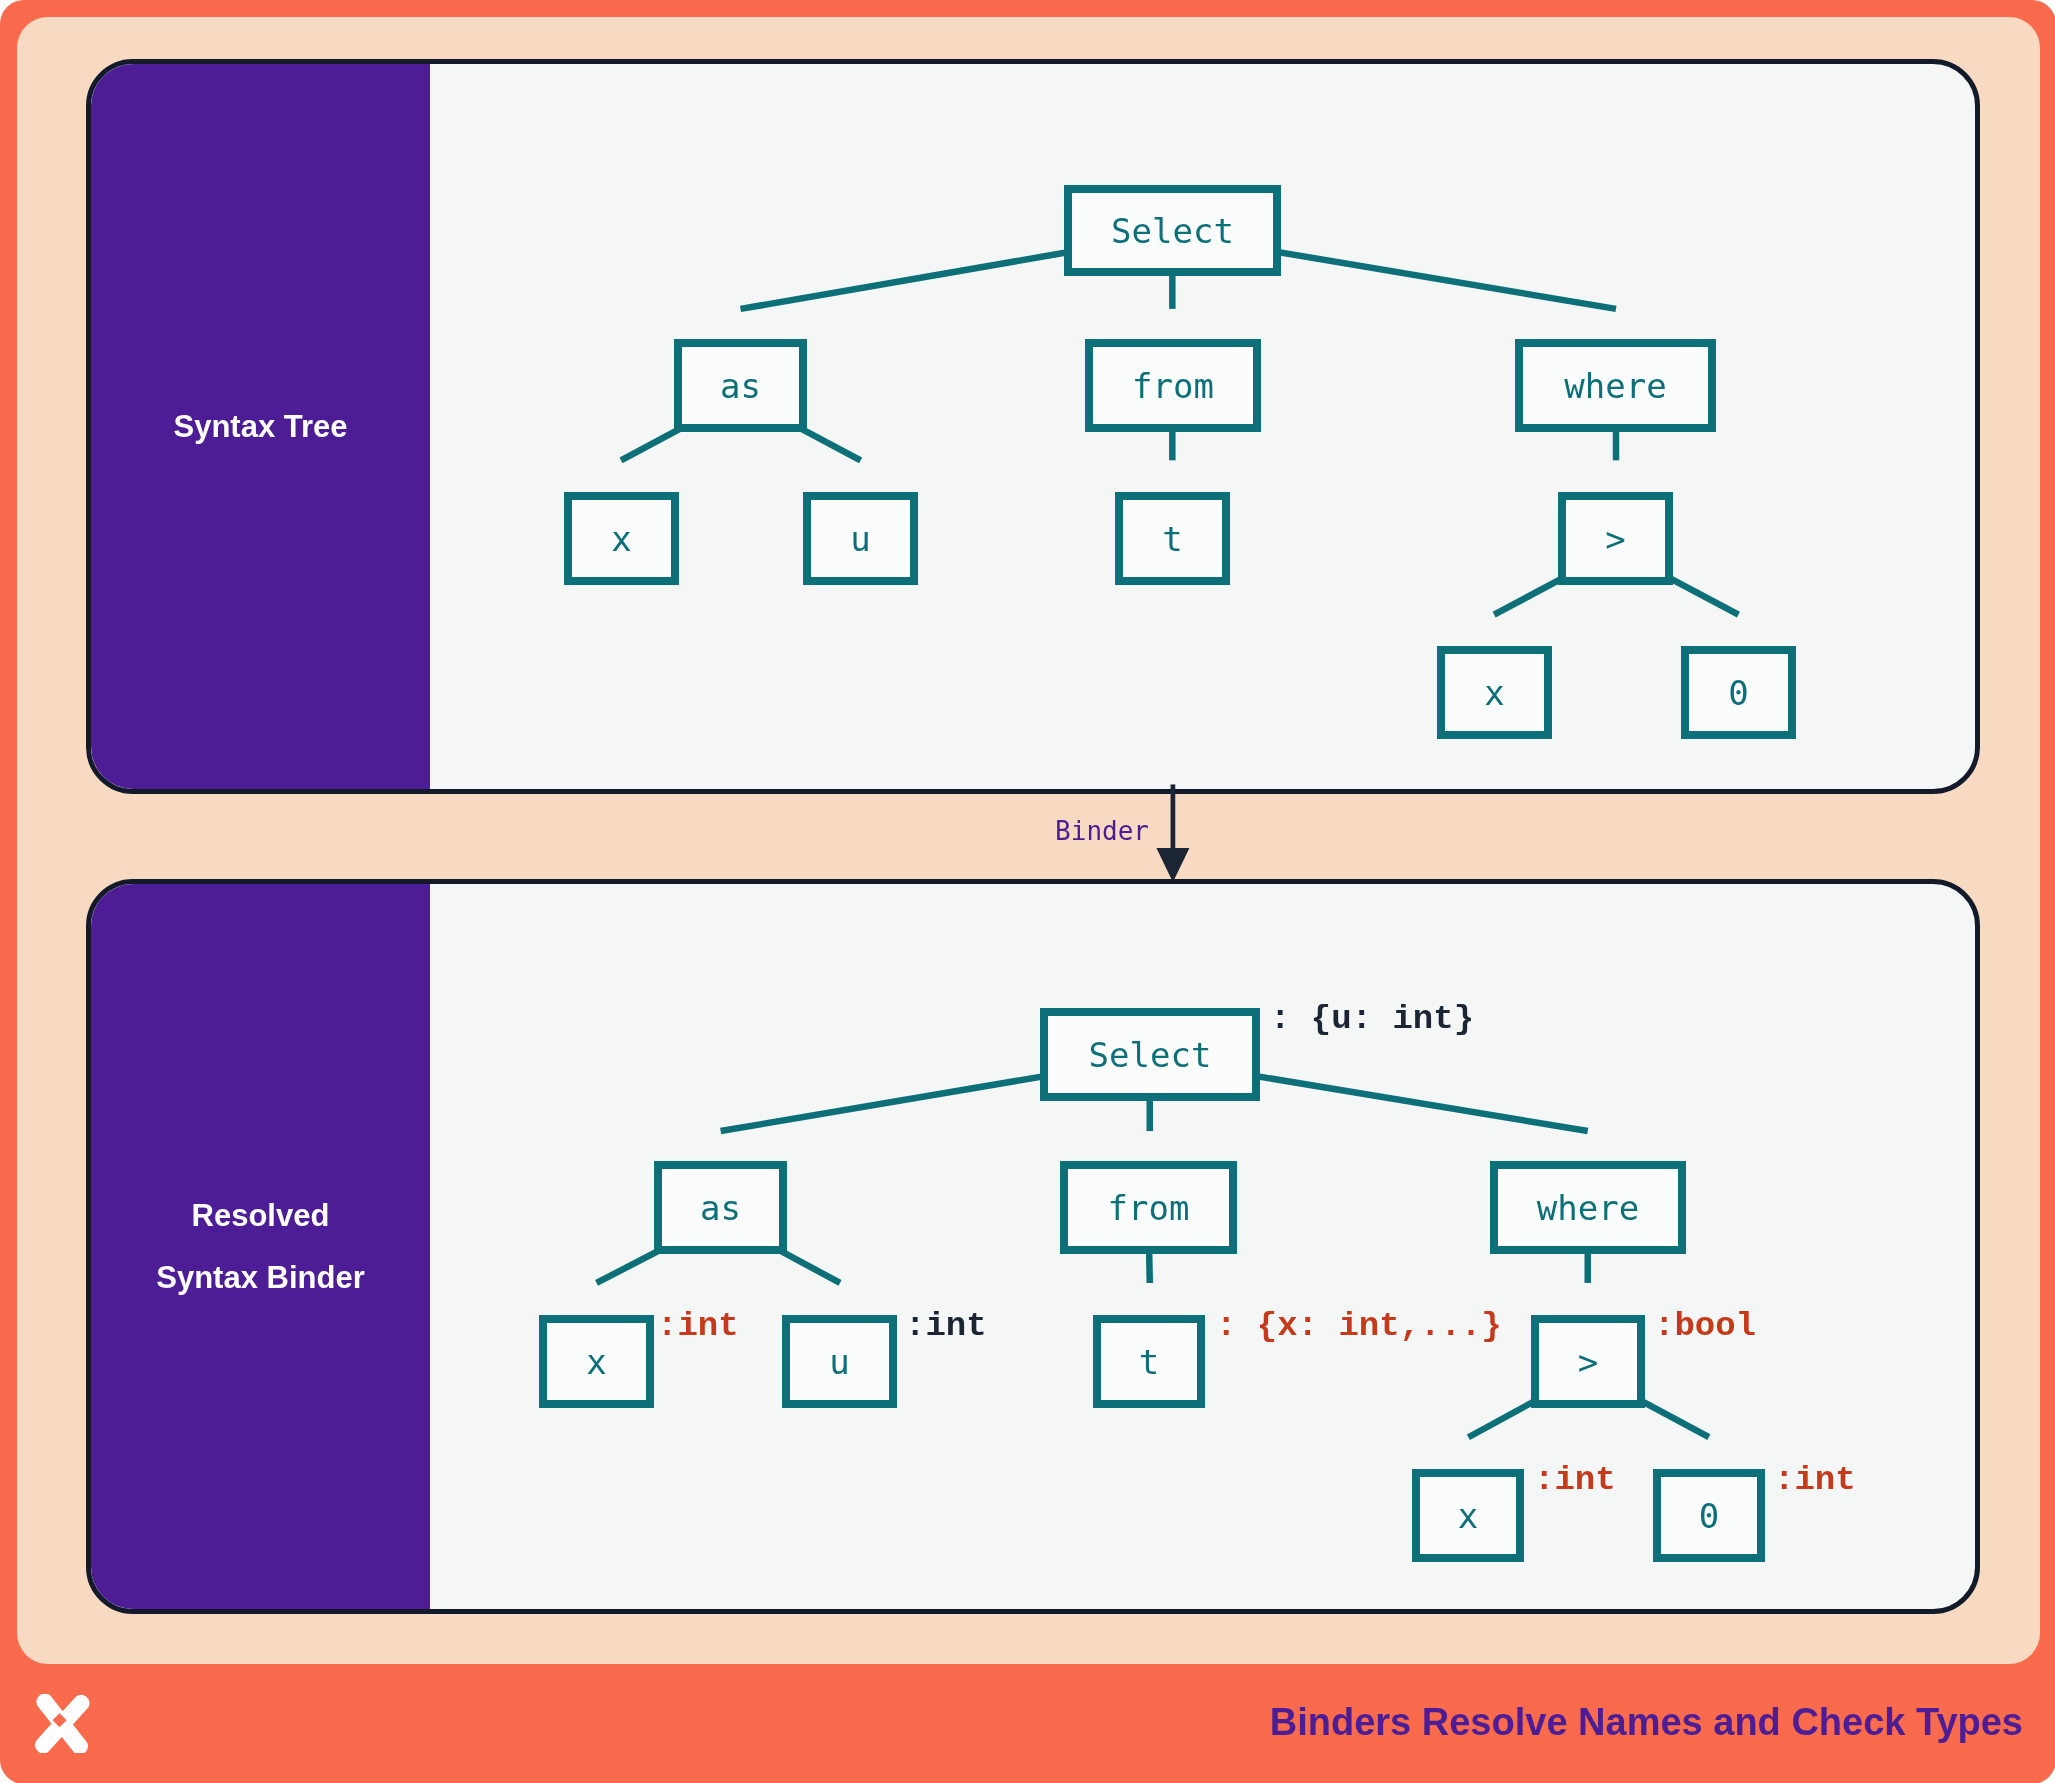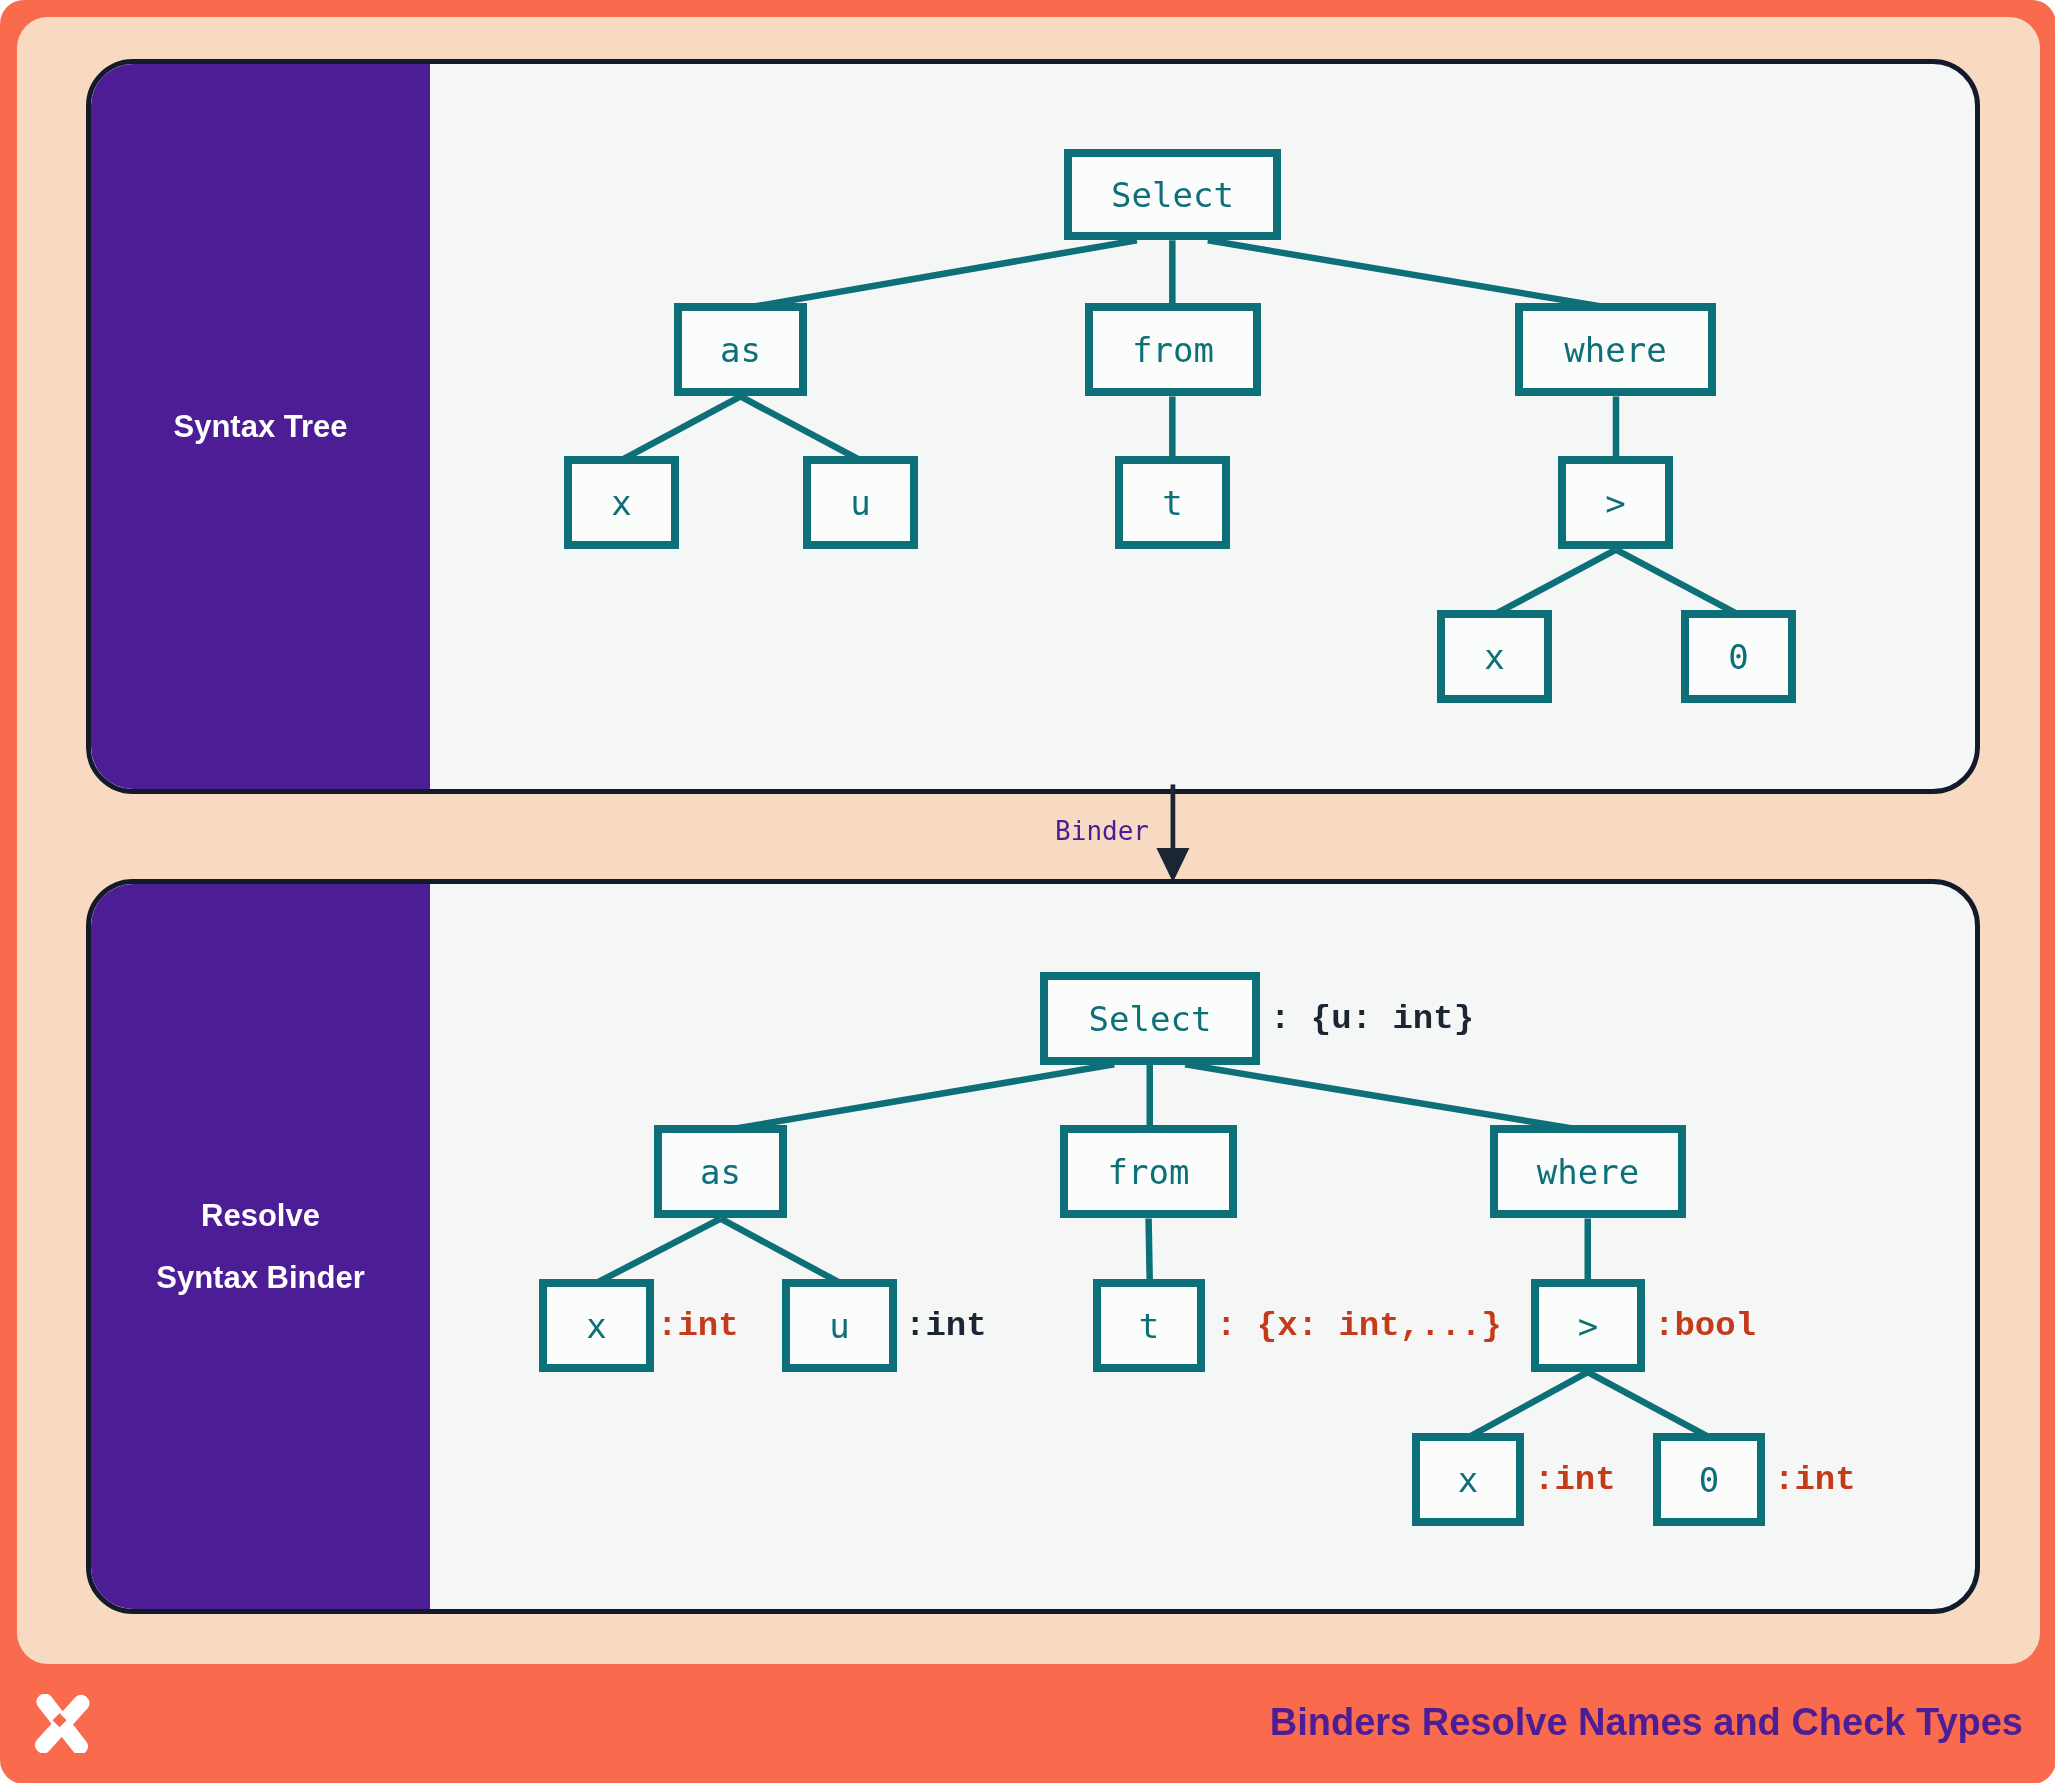--- a/index.html
+++ b/index.html
@@ -5,21 +5,21 @@
   html,body{margin:0;padding:0;background:#ffffff;}
   .canvas{position:relative;width:2056px;height:1784px;background:#FA6A4D;border-radius:24px;overflow:hidden;font-family:"Liberation Sans",sans-serif;}
   .peach{position:absolute;left:16.6px;top:16.6px;width:2023px;height:1647px;background:#F8DAC3;border-radius:31px;}
   .panel{position:absolute;left:86px;width:1884px;background:#F5F7F7;border:5.3px solid #131B2B;border-radius:47px;}
   .panel.top{top:59px;height:725px;}
   .panel.bottom{top:879px;height:725px;}
   .sidebar{position:absolute;left:0;top:0;bottom:0;width:339px;background:#4c1d95;border-radius:42px 0 0 42px;display:flex;align-items:center;justify-content:center;}
   .sidebar-label{color:#FFFFFF;font-size:31px;font-weight:bold;text-align:center;line-height:62px;}
   .edges{position:absolute;left:0;top:0;}
   .node{position:absolute;background:#FBFCFC;border:8.3px solid #0D6F78;box-sizing:border-box;display:flex;align-items:center;justify-content:center;
-        font-family:"DejaVu Sans Mono",monospace;font-size:34px;color:#0D6F78;}
+        font-family:"DejaVu Sans Mono",monospace;font-size:34px;color:#0D6F78;margin-top:36px;}
   .ann{position:absolute;display:flex;align-items:center;font-family:Liberation Mono, monospace;font-size:34px;font-weight:bold;white-space:pre;}
   .ann.red{color:#C63A1C;}
   .ann.dark{color:#1C2534;}
   .binder-label{position:absolute;right:907px;top:814px;font-family:"DejaVu Sans Mono",monospace;font-size:26px;color:#4c1d95;line-height:35px;}
   .binder-arrow{position:absolute;left:1147px;top:784px;}
   .footer-title{position:absolute;right:33px;top:1699px;color:#4c1d95;font-size:38px;font-weight:bold;line-height:47px;}
   .logo{position:absolute;left:34px;top:1694px;}
 </style>
 </head>
 <body>
@@ -60,21 +60,21 @@
 
   <div class="binder-label">Binder</div>
   <svg class="binder-arrow" width="53" height="101" viewBox="0 0 90 170">
     <line x1="44" y1="0" x2="44" y2="118" stroke="#1C2534" stroke-width="8"></line>
     <polygon points="44,166 16,108 72,108" fill="#1C2534"></polygon>
   </svg>
 
   <div class="panel bottom">
     <div class="sidebar">
       <div class="sidebar-label">
-        <div>Resolve</div>
+        <div>Resolved</div>
         <div>Syntax Binder</div>
       </div>
     </div>
 
     <svg class="edges" width="1874" height="714" viewBox="0 0 3168 1208">
       <g stroke="#0D6F78" stroke-width="11" fill="none">
         <line x1="1730" y1="305" x2="1064" y2="418"></line>
         <line x1="1790" y1="305" x2="1790" y2="418"></line>
         <line x1="1850" y1="305" x2="2531" y2="418"></line>
         <line x1="1064" y1="566" x2="854" y2="675"></line>

